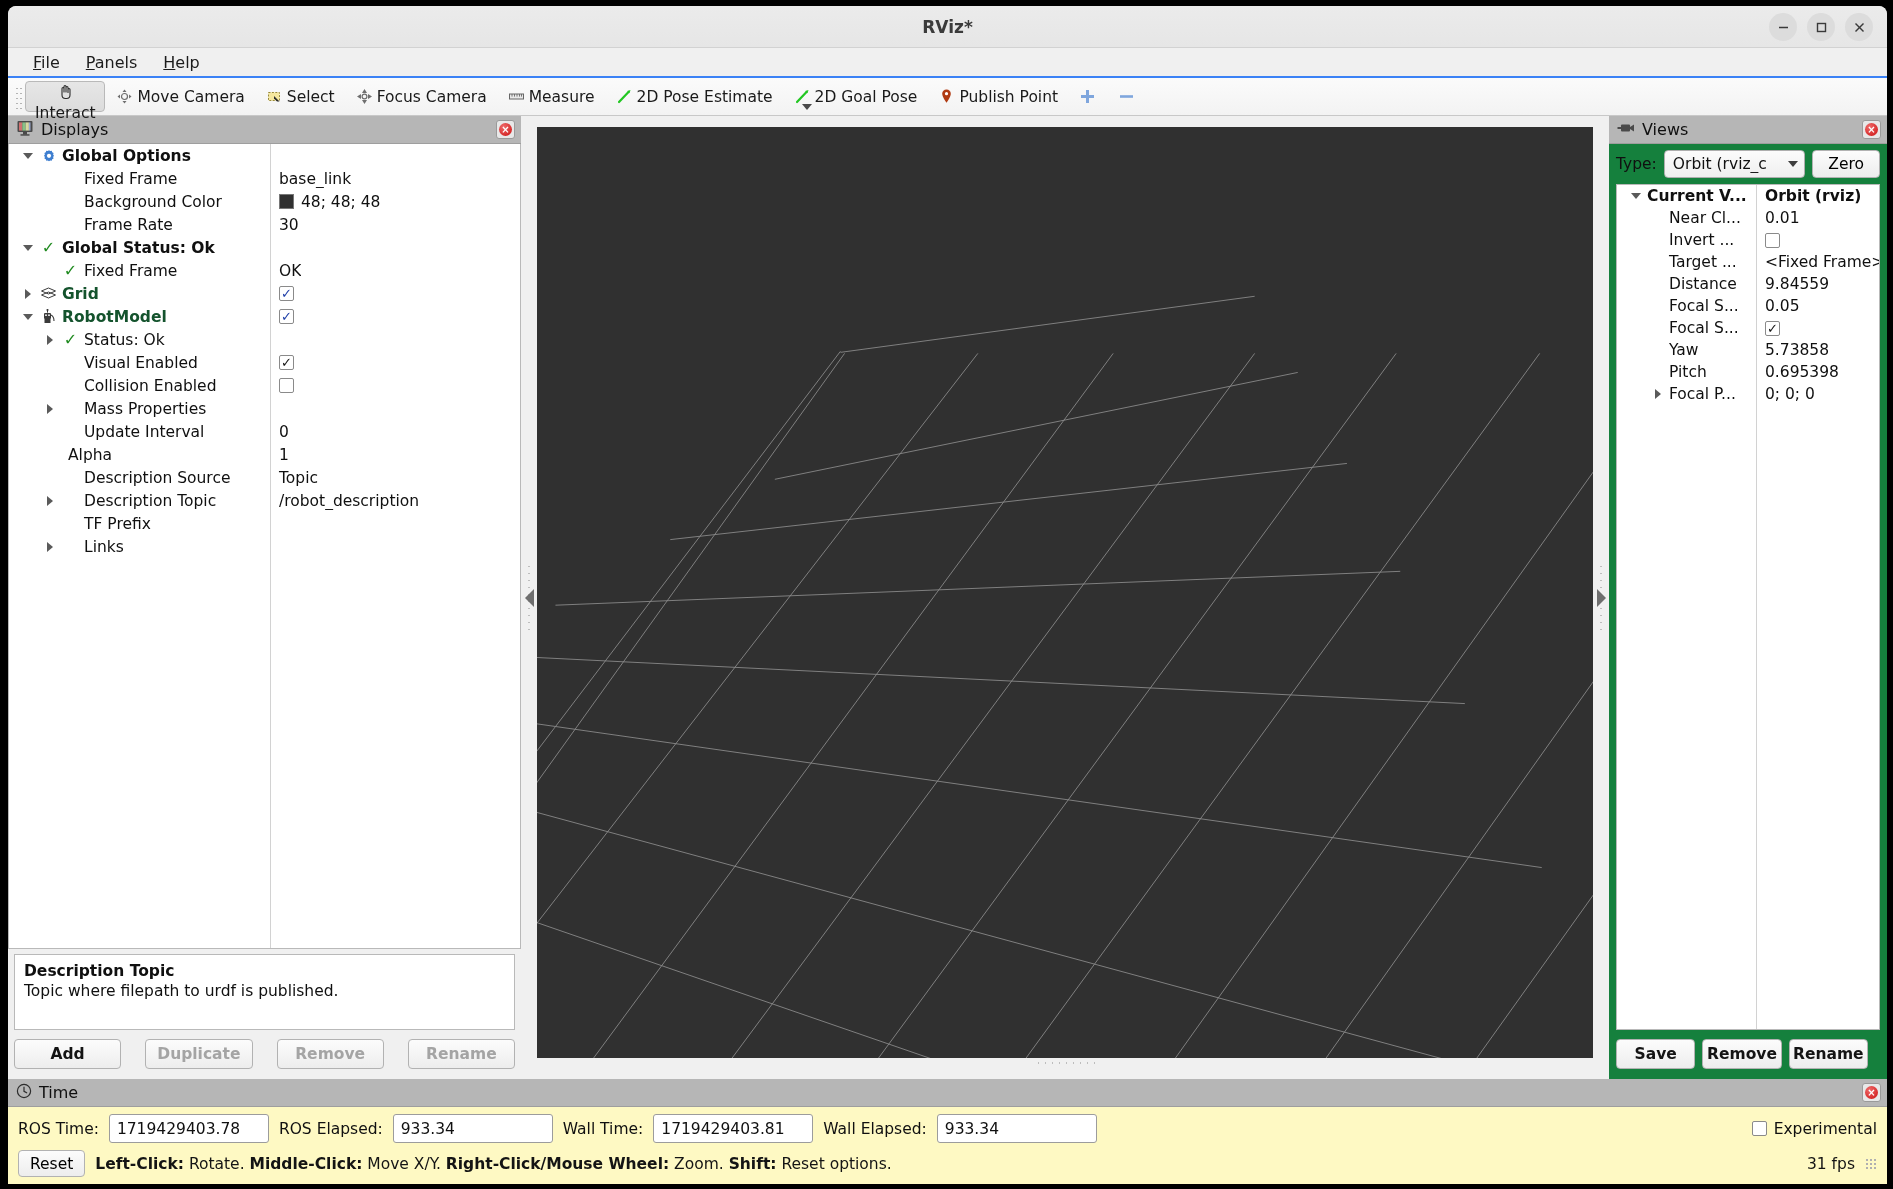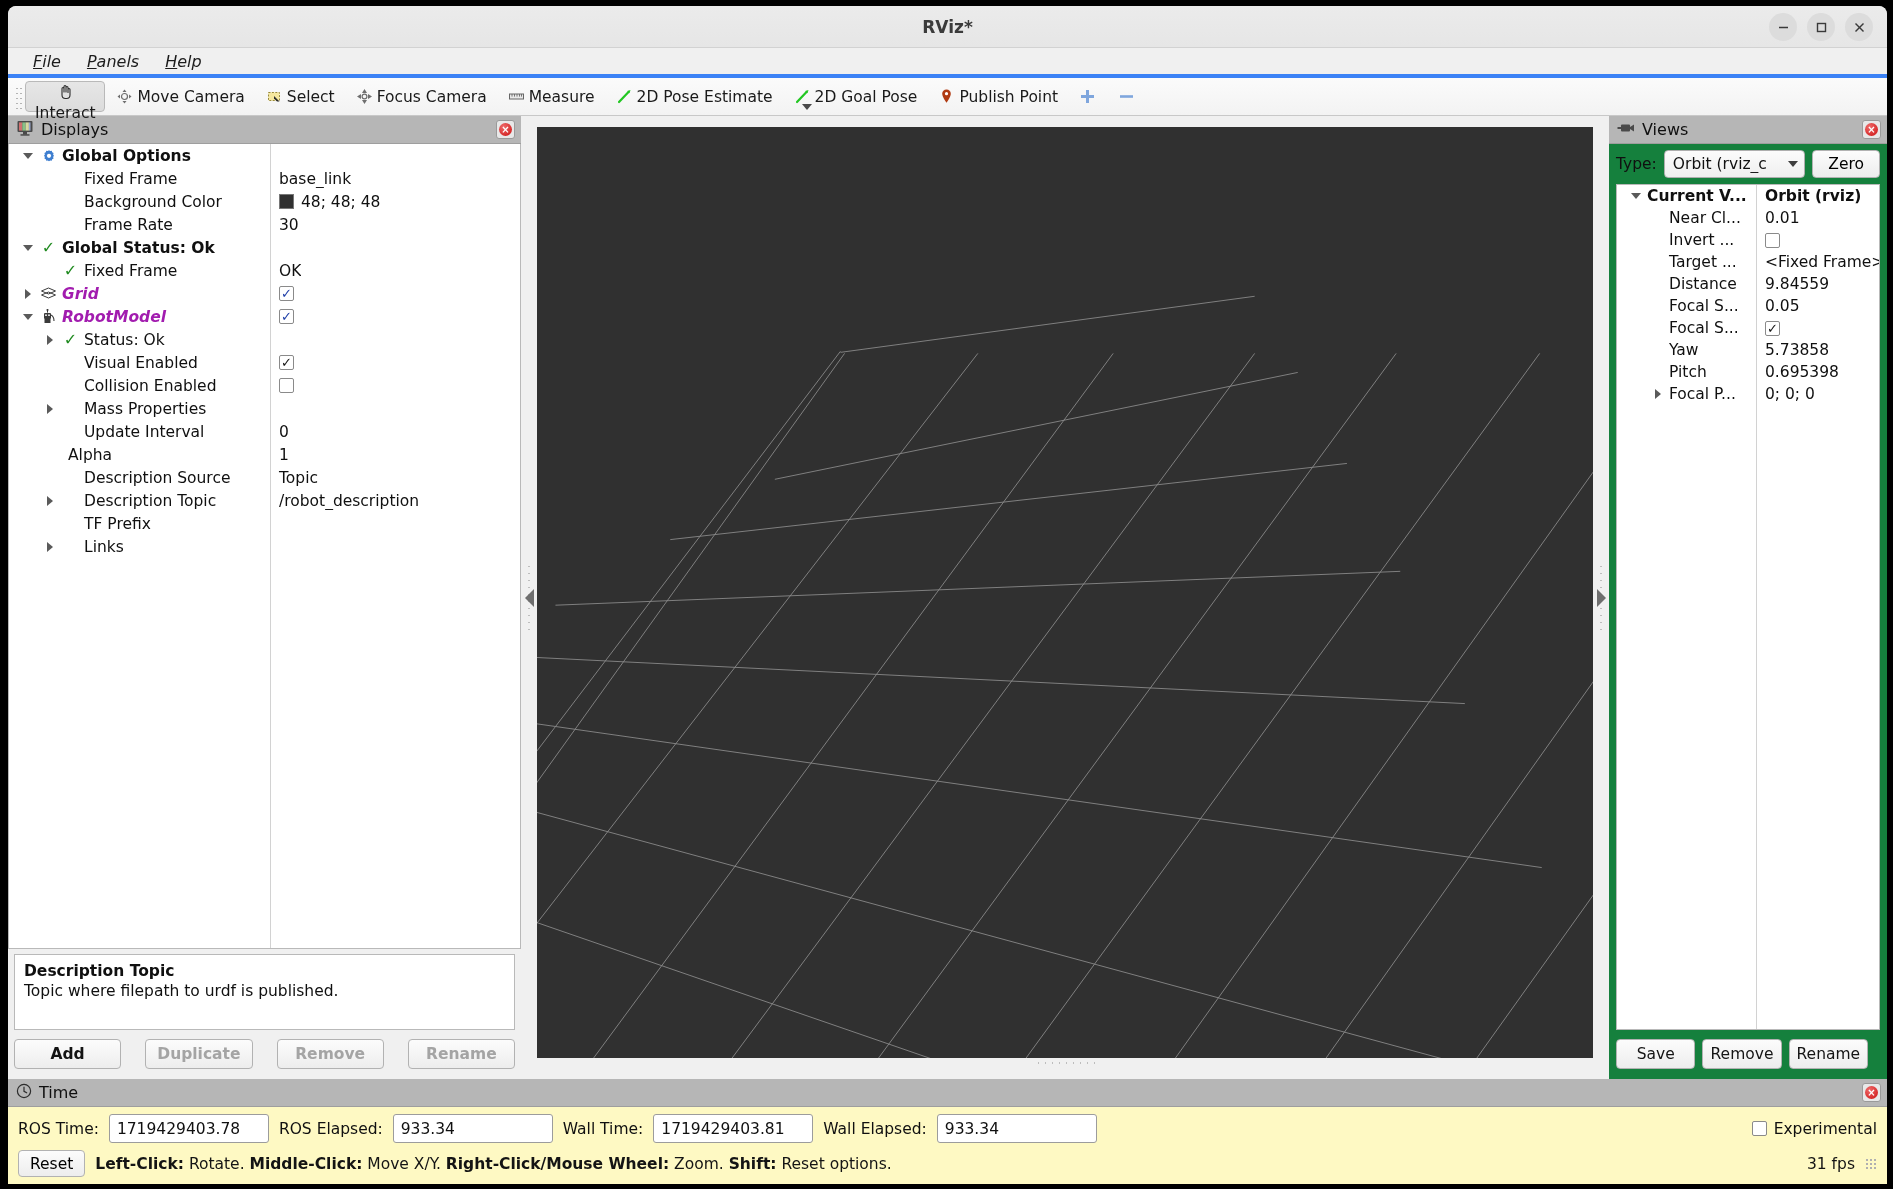--- a/index.html
+++ b/index.html
@@ -43,22 +43,21 @@
     cursor: pointer;
   }
   .winbtn svg { display:block; }
 
   
   .menubar {
     height: 30px; flex: 0 0 30px;
     background: #f0f0f0;
     display: flex; align-items: center;
     padding-left: 14px; gap: 4px;
-    border-bottom: 4px solid #3b82f6;
-    font-style: italic;
+    border-bottom: 2px solid #3b82f6;
   }
   .menu-item {
     padding: 3px 11px; font-size: 16px; color: #1c1c1c; cursor: pointer;
     border-radius: 3px;
   }
   .menu-item u { text-decoration: underline; }
 
   
   .toolbar {
     height: 38px; flex: 0 0 38px;
@@ -142,21 +141,21 @@
   }
   .tname { display: flex; align-items: center; gap: 4px; width: 261px; flex: 0 0 261px; overflow: hidden; white-space: nowrap; }
   .tval { padding-left: 9px; display: flex; align-items: center; gap: 7px; white-space: nowrap; overflow: hidden; }
   .arrow { width: 14px; flex: 0 0 14px; display: flex; align-items: center; justify-content: center; cursor: pointer; }
   .arrow i { display: block; width: 0; height: 0; }
   .arrow.down i { border-left: 5px solid transparent; border-right: 5px solid transparent; border-top: 6px solid #5a5a5a; }
   .arrow.right i { border-top: 5px solid transparent; border-bottom: 5px solid transparent; border-left: 6px solid #5a5a5a; }
   .ticon { width: 19px; flex: 0 0 19px; display: flex; align-items: center; justify-content: center; }
   .check-mark { color: #1f8a1f; font-size: 16px; font-weight: bold; line-height: 1; }
   .tlabel.bold { font-weight: bold; }
-  .tlabel.blue { color: #a21caf; font-weight: bold; font-style: italic; }
+  .tlabel.blue { color: #14532d; font-weight: bold; }
   .cbox {
     width: 15px; height: 15px; border: 1px solid #8a8a8a; background: #fff;
     display: inline-flex; align-items: center; justify-content: center;
     border-radius: 2px; cursor: pointer; flex: 0 0 15px;
   }
   .cbox.on::after { content: "✓"; font-size: 13px; color: #1f3fa8; line-height: 1; font-weight: bold; }
   .cbox.onblack::after { content: "✓"; font-size: 13px; color: #141414; line-height: 1; font-weight: bold; }
   .swatch { width: 15px; height: 15px; background: #303030; border: 1px solid #777; display: inline-block; flex: 0 0 15px; }
 
   .desc-box {
@@ -235,21 +234,21 @@
     display: flex; align-items: center; justify-content: center;
   }
   #views-tree-wrap {
     flex: 1 1 auto; margin: 0 7px; background: #fff;
     border: 1px solid #b9b9b9; overflow: hidden; position: relative;
     min-height: 0;
   }
   #views-tree-wrap .tree-split { left: 139px; }
   #views-tree-wrap .tname { width: 139px; flex: 0 0 139px; }
   #views-tree-wrap .trow { height: 22px; }
-  .views-btn-row { display: flex; gap: 7px; padding: 9px 19px 10px 7px; }
+  .views-btn-row { display: flex; gap: 7px; padding: 9px 19px 10px 7px; font-weight: bold; }
 
   
   #time-panel { flex: 0 0 auto; background: #fef9c3; }
   .time-body { display: flex; align-items: center; padding: 7px 10px 4px 10px; gap: 10px; }
   .tfield-label { font-size: 15.5px; color: #101010; white-space: nowrap; }
   .tinput {
     height: 29px; width: 160px;
     background: #fff; border: 1px solid #9c9c9c; border-radius: 3px;
     font-size: 15.5px; color: #101010;
     padding: 0 7px; display: flex; align-items: center;

